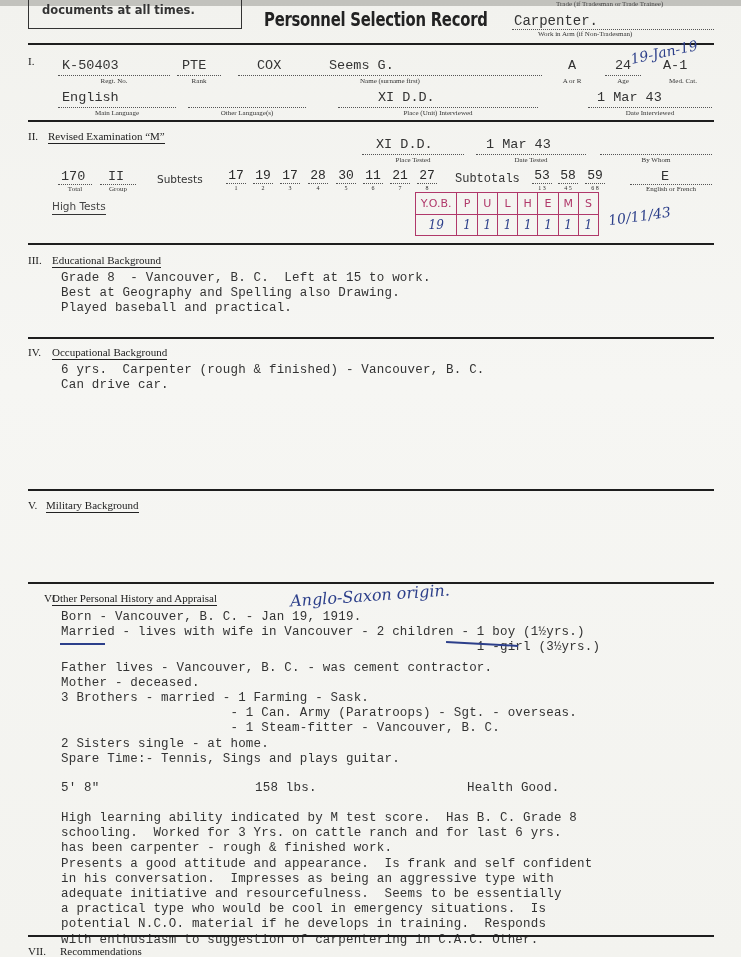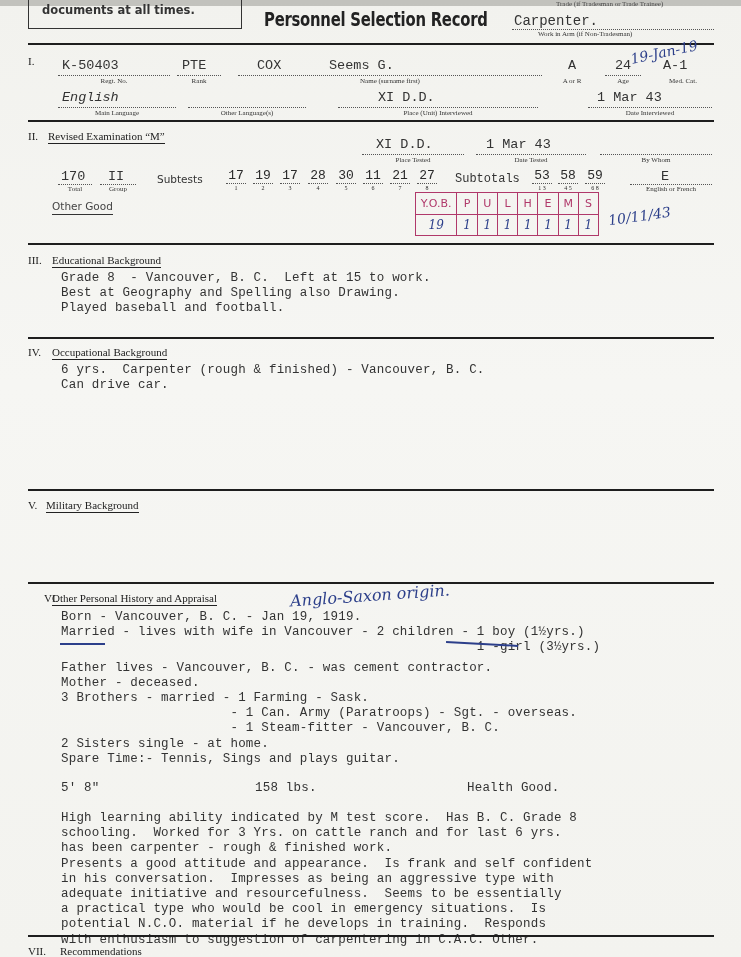--- a/index.html
+++ b/index.html
@@ -71,21 +71,21 @@
 
   <div class="abs type" style="left:615px;top:58px;font-size:13.5px;">24</div>
   <div class="abs dotline" style="left:605px;top:75px;width:36px;"></div>
   <div class="abs lbl" style="left:605px;top:77px;width:36px;">Age</div>
 
   <div class="abs type" style="left:663px;top:58px;font-size:13.5px;">A-1</div>
   <div class="abs lbl" style="left:655px;top:77px;width:56px;">Med. Cat.</div>
 
   <div class="abs hand" style="left:630px;top:44px;font-size:14px;transform:rotate(-12deg);">19-Jan-19</div>
 
-  <div class="abs type" style="left:62px;top:90px;font-size:13.5px;font-style:italic;">English</div>
+  <div class="abs type" style="left:62px;top:90px;font-size:13.5px;">English</div>
   <div class="abs dotline" style="left:58px;top:107px;width:118px;"></div>
   <div class="abs lbl" style="left:58px;top:109px;width:118px;">Main Language</div>
 
   <div class="abs dotline" style="left:188px;top:107px;width:118px;"></div>
   <div class="abs lbl" style="left:188px;top:109px;width:118px;">Other Language(s)</div>
 
   <div class="abs type" style="left:378px;top:90px;font-size:13.5px;">XI D.D.</div>
   <div class="abs dotline" style="left:338px;top:107px;width:200px;"></div>
   <div class="abs lbl" style="left:338px;top:109px;width:200px;">Place (Unit) Interviewed</div>
 
@@ -163,21 +163,21 @@
     </div>
   <div class="subtest" style="left:585px;">
       <span class="v">59</span>
       <span class="n">6 8</span>
     </div>
 
   <div class="abs type" style="left:661px;top:169px;font-size:13.5px;">E</div>
   <div class="abs dotline" style="left:630px;top:184px;width:82px;"></div>
   <div class="abs lbl" style="left:630px;top:185px;width:82px;">English or French</div>
 
-  <div class="abs" style="left:52px;top:200px;font-family:'DejaVu Sans',sans-serif;font-size:10.5px;color:#444;border-bottom:1.5px solid #333;padding-bottom:2px;">Other Good</div>
+  <div class="abs" style="left:52px;top:200px;font-family:'DejaVu Sans',sans-serif;font-size:10.5px;color:#444;border-bottom:1.5px solid #333;padding-bottom:2px;">High Tests</div>
 
   <div class="stamp">
     <div class="row top">
       <div class="cell" style="width:42px;">Y.O.B.</div>
       <div class="cell" style="width:20px;">P</div>
       <div class="cell" style="width:20px;">U</div>
       <div class="cell" style="width:20px;">L</div>
       <div class="cell" style="width:20px;">H</div>
       <div class="cell" style="width:20px;">E</div>
       <div class="cell" style="width:20px;">M</div>
@@ -193,21 +193,21 @@
       <div class="cell" style="width:20px;">1</div>
       <div class="cell" style="width:20px;">1</div>
     </div>
   </div>
   <div class="abs hand" style="left:608px;top:208px;font-size:14px;transform:rotate(-8deg);">10/11/43</div>
 
   <div class="hr" style="top:243px;"></div>
 
   <div class="abs sect" style="left:28px;top:254px;">III.</div>
   <div class="abs sect" style="left:52px;top:254px;"><u>Educational Background</u></div>
-  <div class="abs type body-text" style="left:61px;top:271px;"><div>Grade 8  - Vancouver, B. C.  Left at 15 to work.</div><div>Best at Geography and Spelling also Drawing.</div><div>Played baseball and football.</div></div>
+  <div class="abs type body-text" style="left:61px;top:271px;"><div>Grade 8  - Vancouver, B. C.  Left at 15 to work.</div><div>Best at Geography and Spelling also Drawing.</div><div>Played baseball and practical.</div></div>
 
   <div class="hr" style="top:337px;"></div>
 
   <div class="abs sect" style="left:28px;top:346px;">IV.</div>
   <div class="abs sect" style="left:52px;top:346px;"><u>Occupational Background</u></div>
   <div class="abs type body-text" style="left:61px;top:363px;"><div>6 yrs.  Carpenter (rough &amp; finished) - Vancouver, B. C.</div><div>Can drive car.</div></div>
 
   <div class="hr" style="top:489px;"></div>
 
   <div class="abs sect" style="left:28px;top:499px;">V.</div>

